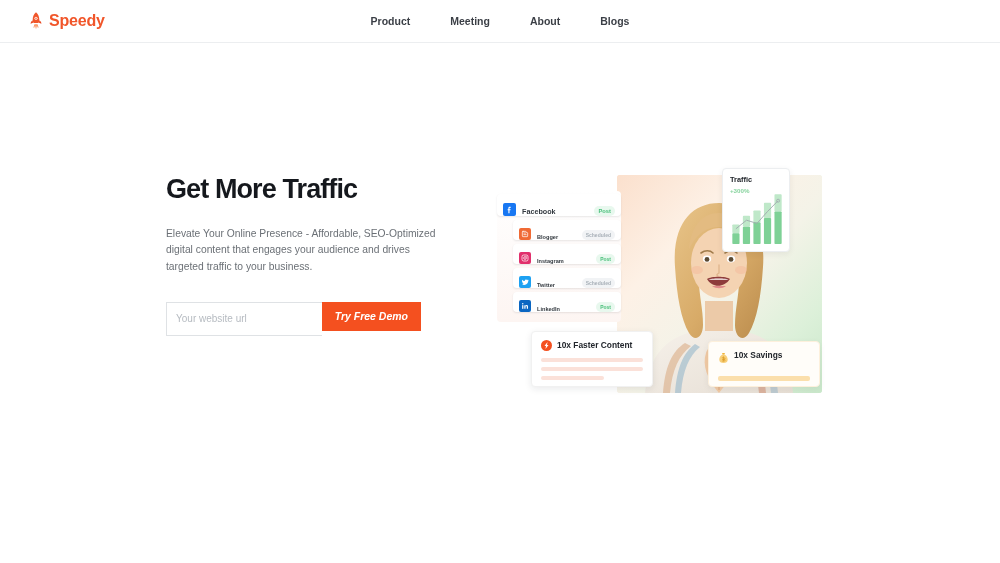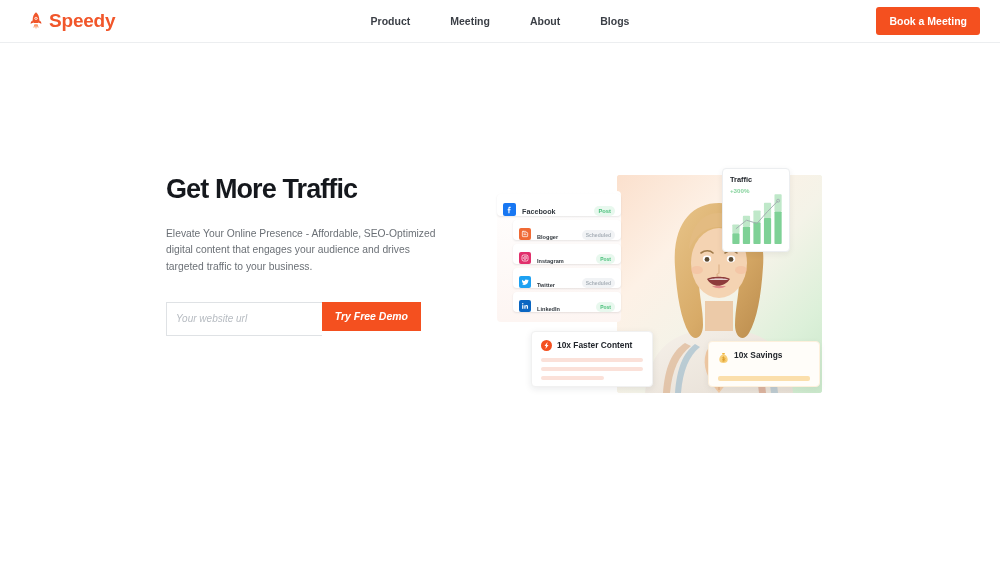--- a/index.html
+++ b/index.html
@@ -21,21 +21,21 @@
     position: relative;
   }
   .brand {
     display: flex;
     align-items: center;
     gap: 5px;
     margin-left: 28px;
   }
   .brand-icon { width: 16px; height: 20px; display: block; }
   .brand-name {
-    font-size: 19px;
+    font-size: 16px;
     font-weight: bold;
     color: #f1562a;
     letter-spacing: -0.2px;
   }
   .nav {
     position: absolute;
     left: 50%;
     transform: translateX(-50%);
     display: flex;
     gap: 40px;
@@ -94,21 +94,20 @@
   .url-input {
     flex: 1;
     border: 1px solid #dfe2e5;
     border-right: none;
     font-size: 10px;
     padding: 16px 9px;
     color: #3b3f46;
     font-family: "Liberation Sans", sans-serif;
     outline: none;
     background: #fff;
-    font-style: italic;
   }
   .url-input::placeholder { color: #b6bbc1; }
   .demo-btn {
     background: #f4501f;
     color: #fff;
     border: none;
     font-size: 10.5px;
     font-weight: bold;
     padding: 0 13px;
     cursor: pointer;
@@ -279,21 +278,20 @@
     <span class="brand-name">Speedy</span>
   </div>
 
   <nav class="nav">
     <span class="nav-item">Product</span>
     <span class="nav-item">Meeting</span>
     <span class="nav-item">About</span>
     <span class="nav-item">Blogs</span>
   </nav>
 
-  <button class="cta-header">Book a Meeting</button>
 </div>
 
 <section class="hero">
 
   <div class="hero-left">
     <h1 class="hero-title">Get More Traffic</h1>
     <p class="hero-sub">Elevate Your Online Presence - Affordable, SEO-Optimized digital content that engages your audience and drives targeted traffic to your business.</p>
     <div class="form-row">
       <input class="url-input" type="text" placeholder="Your website url" style="">
       <button class="demo-btn">Try Free Demo</button>

